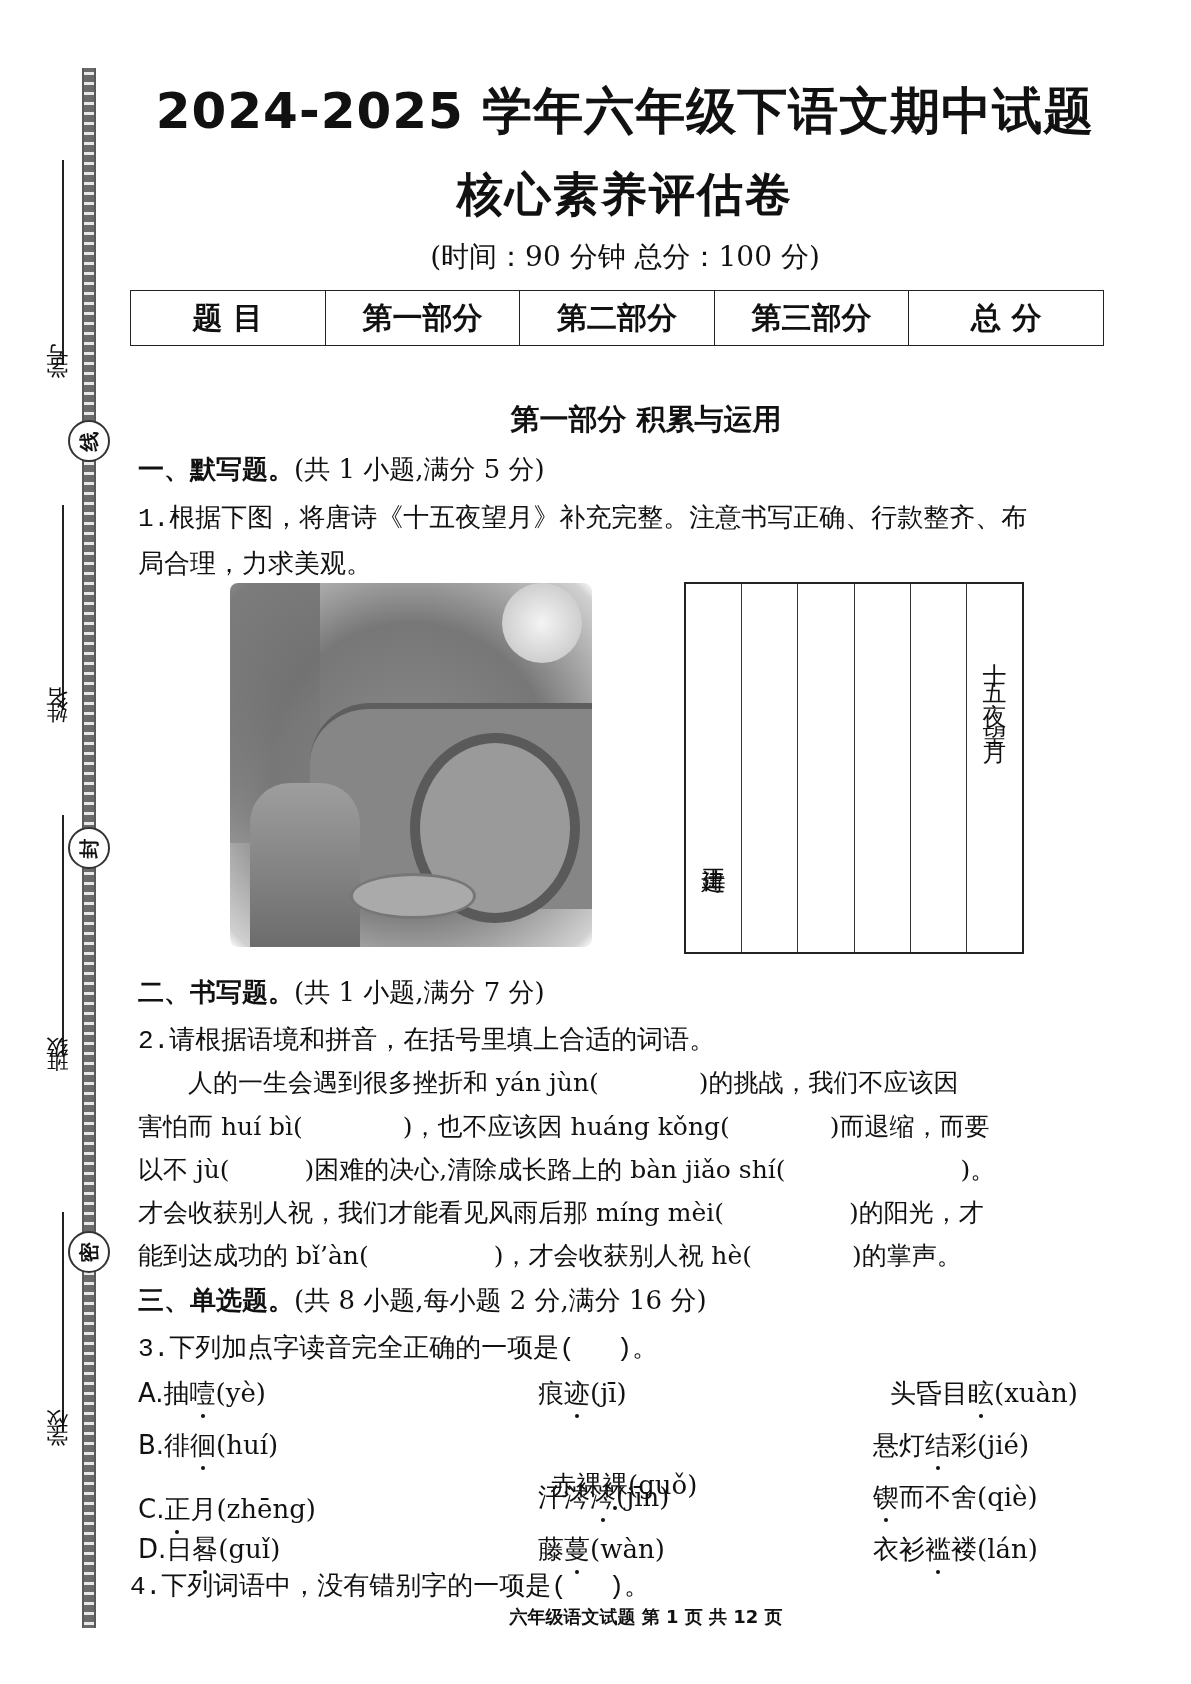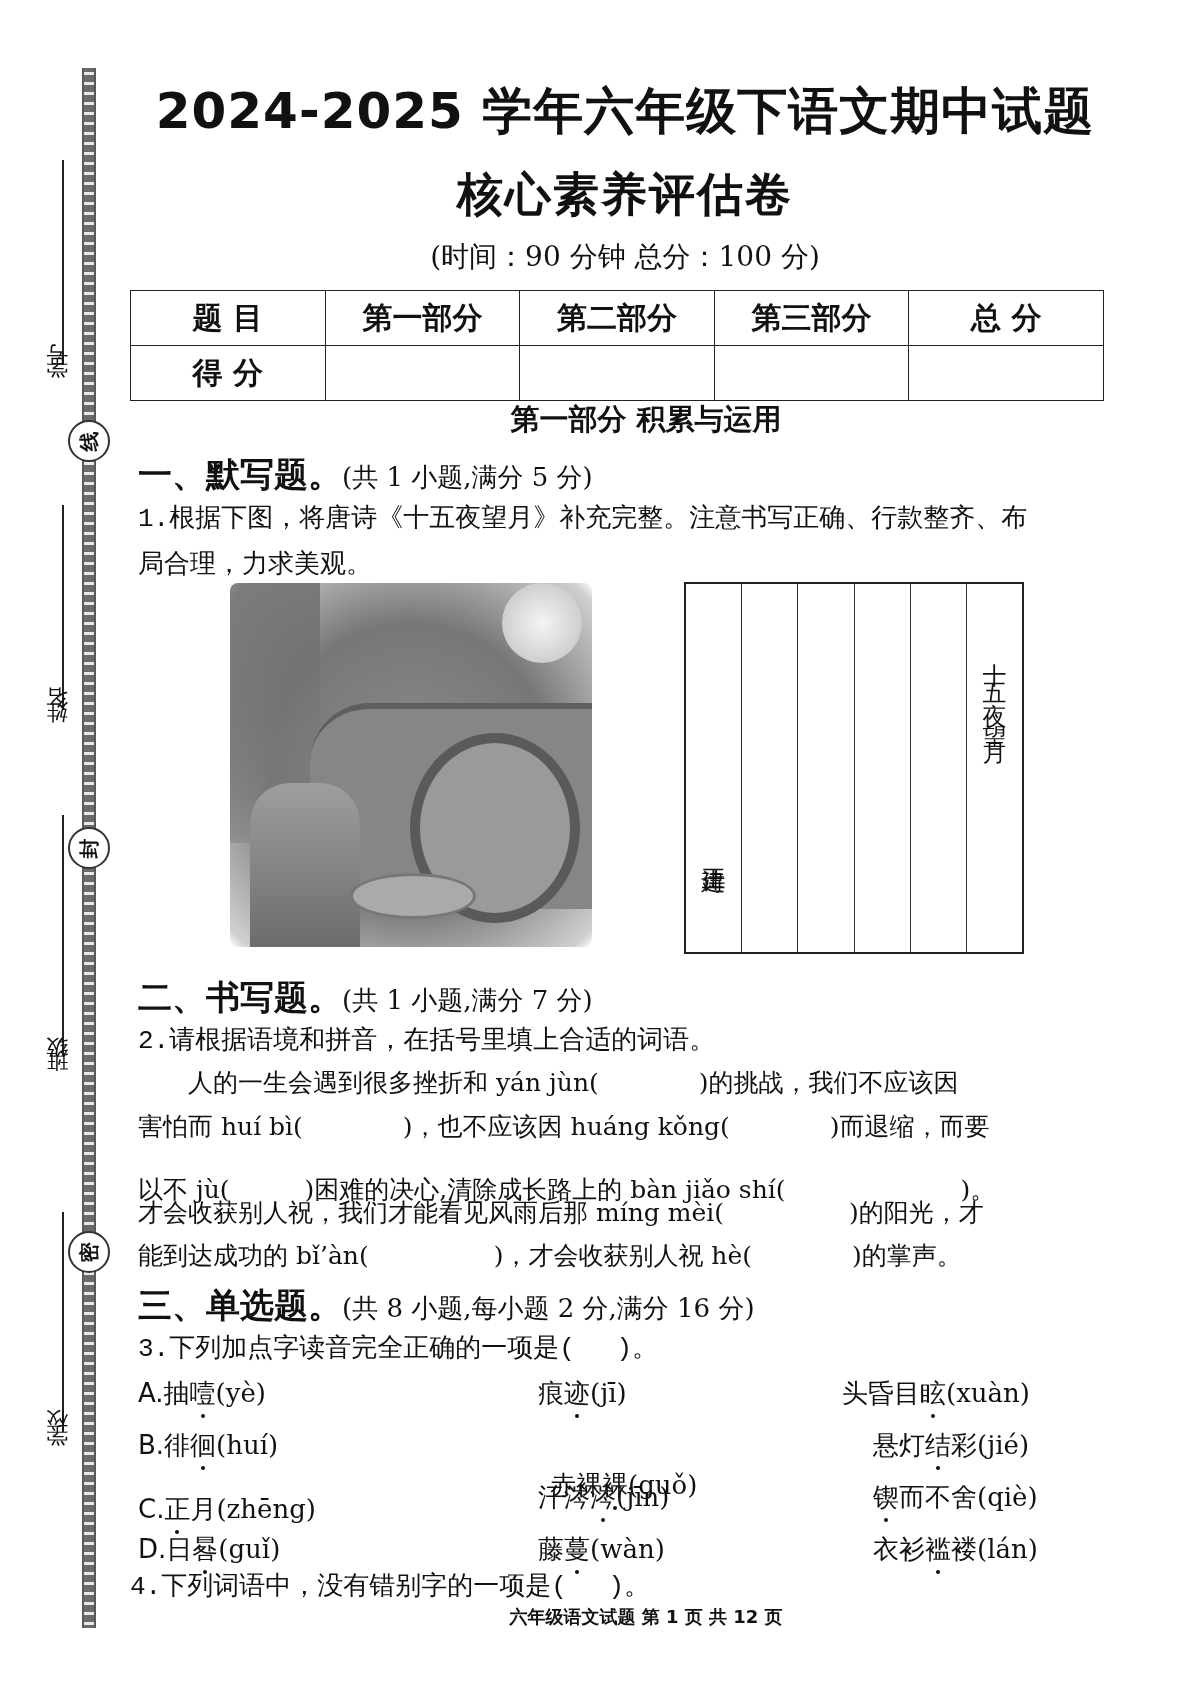--- a/index.html
+++ b/index.html
@@ -13,21 +13,21 @@
   .seal span{display:inline-block;transform:rotate(-90deg);}
   .vline{position:absolute;left:62px;width:1.5px;background:#222;}
   .vlabel{position:absolute;left:42px;font-size:22px;writing-mode:vertical-rl;transform:rotate(180deg);letter-spacing:14px;}
   .title{position:absolute;left:130px;top:78px;width:990px;text-align:center;font-size:50px;font-weight:bold;letter-spacing:1px;}
   .subtitle{position:absolute;left:130px;top:164px;width:990px;text-align:center;font-size:46px;font-weight:bold;letter-spacing:2px;}
   .timeinfo{position:absolute;left:130px;top:238px;width:990px;text-align:center;font-size:28px;font-family:"DejaVu Serif","Liberation Serif",serif;}
   table.score{position:absolute;left:130px;top:290px;width:974px;border-collapse:collapse;}
   table.score td{border:1.5px solid #222;height:52px;text-align:center;font-size:30px;font-weight:bold;width:20%;}
   .part{position:absolute;left:130px;top:400px;width:1032px;text-align:center;font-size:29px;font-weight:bold;}
   .sec{position:absolute;left:138px;font-size:26px;font-family:"DejaVu Serif","Liberation Serif",serif;}
-  .sec b{font-family:"DejaVu Sans","Liberation Sans",sans-serif;font-size:34px;}
+  .sec b{font-family:"DejaVu Sans","Liberation Sans",sans-serif;font-size:26px;}
   .line{position:absolute;left:138px;font-size:26px;white-space:nowrap;font-family:Liberation Mono, monospace;}
   .serif{font-family:"DejaVu Serif","Liberation Serif",serif;}
   .picture{position:absolute;left:230px;top:583px;width:362px;height:364px;border-radius:8px;
     background:radial-gradient(ellipse at 50% 50%,#8a8a8a 0%,#777 55%,#d0d0d0 95%,#fff 100%);overflow:hidden;}
   .picture .moon{position:absolute;right:10px;top:0;width:80px;height:80px;border-radius:50%;background:radial-gradient(circle,#f4f4f4 0%,#cfcfcf 70%,transparent 100%);}
   .picture .wall{position:absolute;left:80px;top:120px;width:282px;height:200px;background:#868686;border-top:6px solid #5e5e5e;border-radius:60px 0 0 0;}
   .picture .gate{position:absolute;left:180px;top:150px;width:150px;height:170px;border-radius:50%;border:10px solid #5a5a5a;background:#9a9a9a;}
   .picture .person{position:absolute;left:20px;top:200px;width:110px;height:164px;background:linear-gradient(#9e9e9e,#6c6c6c);border-radius:40px 40px 0 0;}
   .picture .table{position:absolute;left:120px;top:290px;width:120px;height:40px;border-radius:50%;background:#aaa;border:3px solid #777;}
   .picture .branch{position:absolute;left:0;top:0;width:90px;height:260px;background:linear-gradient(135deg,#555 0%,#777 60%,transparent 100%);opacity:.7;}
@@ -73,27 +73,20 @@
 
 <table class="score">
   <tbody>
       <tr>
     <td>题 目</td>
     <td>第一部分</td>
     <td>第二部分</td>
     <td>第三部分</td>
     <td>总 分</td>
   </tr>
-  <tr>
-    <td>得 分</td>
-    <td></td>
-    <td></td>
-    <td></td>
-    <td></td>
-  </tr>
 </tbody>
   </table>
 
 <div class="part">第一部分 积累与运用</div>
 
 <div class="sec" style="top:452px;">
   <b>一、默写题。</b><span>(共 1 小题,满分 5 分)</span>
 </div>
 <div class="line" style="top:500px;">1.根据下图，将唐诗《十五夜望月》补充完整。注意书写正确、行款整齐、布</div>
 <div class="line" style="top:546px;">局合理，力求美观。</div>
@@ -123,34 +116,34 @@
     </div>
   </div>
 </div>
 
 <div class="sec" style="top:975px;">
   <b>二、书写题。</b><span>(共 1 小题,满分 7 分)</span>
 </div>
 <div class="line" style="top:1022px;">2.请根据语境和拼音，在括号里填上合适的词语。</div>
 <div class="line serif" style="top:1066px;font-size:25px;">　　人的一生会遇到很多挫折和 yán jùn(　　　　)的挑战，我们不应该因</div>
 <div class="line serif" style="top:1110px;font-size:25px;">害怕而 huí bì(　　　　)，也不应该因 huáng kǒng(　　　　)而退缩，而要</div>
-<div class="line serif" style="top:1153px;font-size:25px;margin-top:20px;">以不 jù(　　　)困难的决心,清除成长路上的 bàn jiǎo shí(　　　　　　　)。</div>
+<div class="line serif" style="top:1153px;font-size:25px;">以不 jù(　　　)困难的决心,清除成长路上的 bàn jiǎo shí(　　　　　　　)。</div>
 <div class="line serif" style="top:1196px;font-size:25px;">才会收获别人祝，我们才能看见风雨后那 míng mèi(　　　　　)的阳光，才</div>
 <div class="line serif" style="top:1239px;font-size:25px;">能到达成功的 bǐ’àn(　　　　　)，才会收获别人祝 hè(　　　　)的掌声。</div>
 
 <div class="sec" style="top:1283px;">
   <b>三、单选题。</b><span>(共 8 小题,每小题 2 分,满分 16 分)</span>
 </div>
 <div class="line" style="top:1330px;">3.下列加点字读音完全正确的一项是(　 )。</div>
 
 <div class="options" style="top:1376px;">
   <div class="opt-row" style="top:0;">
     <div class="c" style="left:0;"><span>A.</span><span>抽</span><span class="dot">噎</span><span></span><span class="serif">(yè)</span></div>
     <div class="c" style="left:400px;"><span>痕</span><span class="dot">迹</span><span></span><span class="serif">(jī)</span></div>
-    <div class="c" style="left:704px;"><span>头昏目</span><span class="dot">眩</span><span></span><span class="serif">(xuàn)</span></div>
+    <div class="c" style="left:752px;"><span>头昏目</span><span class="dot">眩</span><span></span><span class="serif">(xuàn)</span></div>
   </div>
   <div class="opt-row" style="top:52px;">
     <div class="c" style="left:0;"><span>B.</span><span>徘</span><span class="dot">徊</span><span></span><span class="serif">(huí)</span></div>
     <div class="c" style="left:412px;margin-top:40px;"><span>赤裸</span><span class="dot">裸</span><span></span><span class="serif">(guǒ)</span></div>
     <div class="c" style="left:735px;"><span>悬灯</span><span class="dot">结</span><span>彩</span><span class="serif">(jié)</span></div>
   </div>
   <div class="opt-row" style="top:104px;">
     <div class="c" style="left:0;margin-top:12px;"><span>C.</span><span></span><span class="dot">正</span><span>月</span><span class="serif">(zhēng)</span></div>
     <div class="c" style="left:400px;"><span>汗涔</span><span class="dot">涔</span><span></span><span class="serif">(jīn)</span></div>
     <div class="c" style="left:735px;"><span></span><span class="dot">锲</span><span>而不舍</span><span class="serif">(qiè)</span></div>

